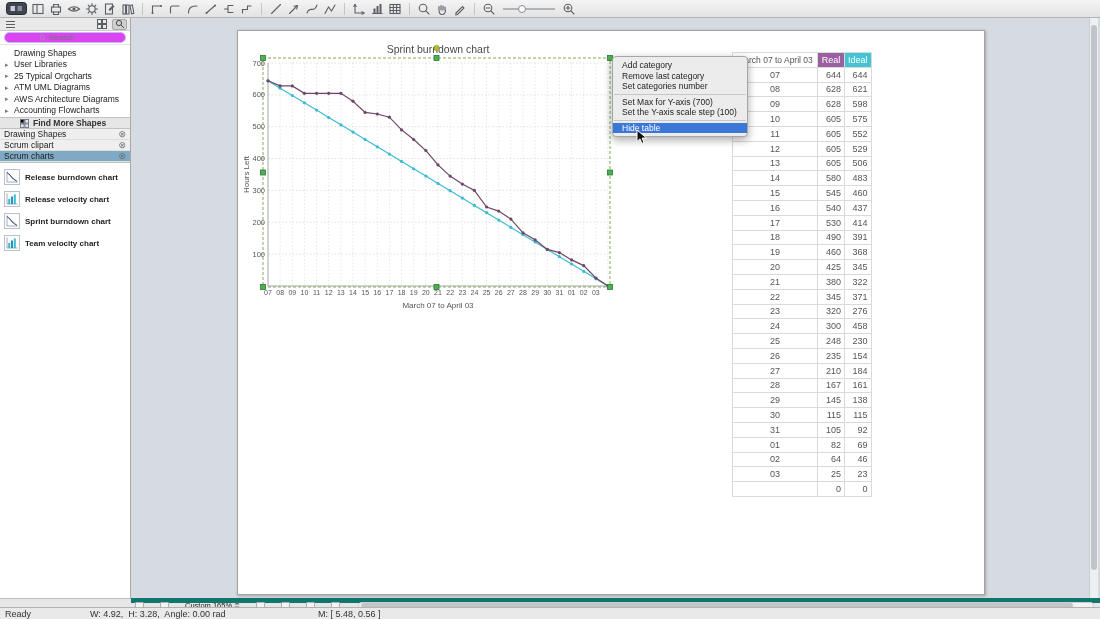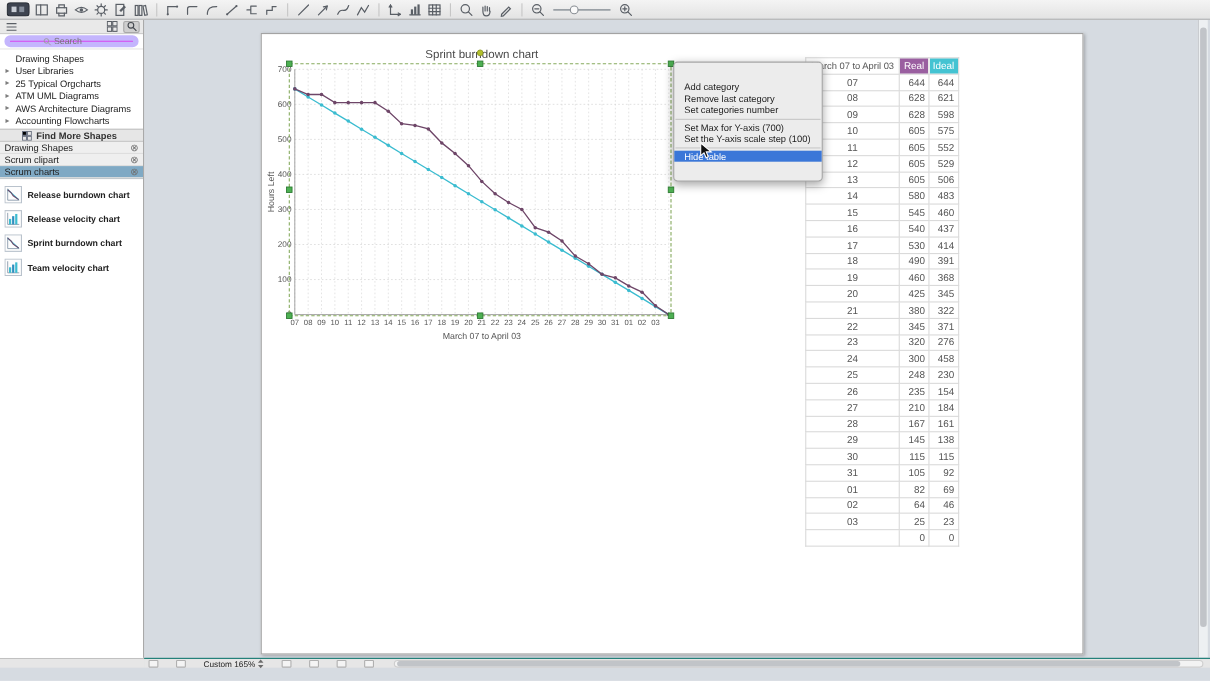--- a/index.html
+++ b/index.html
@@ -16,21 +16,21 @@
 
   
   .sidebar{position:absolute;left:0;top:18px;width:131px;height:580px;background:#fff;
            border-right:1px solid #a9a9a9;display:flex;flex-direction:column;z-index:4;}
   .side-head{height:13px;background:#e9e9e9;border-bottom:1px solid #cdcdcd;
              display:flex;align-items:center;gap:3px;padding:0 3px;}
   .sh-btn{width:15px;height:11px;display:flex;align-items:center;justify-content:center;border-radius:2px;}
   .sh-btn.pressed{background:#cfcfcf;border:1px solid #a8a8a8;}
   .flexspace{flex:1;}
   .side-search{height:14px;display:flex;align-items:center;padding:1px 4px;border-bottom:1px solid #e6e6e6;}
-  .search-pill{flex:1;height:11px;border:5px solid #c4b5fd;border-radius:6px;background:#d946ef;
+  .search-pill{flex:1;height:11px;border:1px solid #c4b5fd;border-radius:6px;background:#d946ef;
                display:flex;align-items:center;justify-content:center;gap:2px;}
   input.search{border:none;outline:none;background:transparent;width:42px;font-size:8px;
                color:#333;padding:0;font-family:"Liberation Sans",sans-serif;}
   .tree{height:72px;overflow:hidden;padding-top:2px;}
   .tree-row{height:11.5px;display:flex;align-items:center;gap:3px;padding-left:5px;
             font-size:8.5px;color:#222;white-space:nowrap;}
   .tri{width:6px;font-size:7px;color:#7d7d7d;line-height:1;}
   .findmore{height:12px;background:#e6e6e6;border-top:1px solid #c2c2c2;border-bottom:1px solid #c2c2c2;
             display:flex;align-items:center;gap:4px;padding-left:20px;font-size:8.5px;font-weight:bold;color:#333;}
   .libs{background:#efefef;border-bottom:1px solid #c2c2c2;}
@@ -52,33 +52,33 @@
   table.datatable th,table.datatable td{border:1px solid #dadada;height:14.8px;padding:0 3px;
         overflow:hidden;white-space:nowrap;font-weight:normal;}
   table.datatable th.lbl{width:85px;font-size:8.5px;padding:0 1px;text-align:center;color:#555;}
   table.datatable th.real{width:27px;background:var(--real-hdr);color:#fff;text-align:center;}
   table.datatable th.ideal{width:26px;background:var(--ideal-hdr);color:#fff;text-align:center;}
   table.datatable td.lbl{text-align:center;}
   table.datatable td.num{text-align:right;margin-top:10px;}
 
   .ctxmenu{position:absolute;left:374px;top:25px;width:136px;background:#ececec;
            border:1px solid #a6a6a6;border-radius:4px;box-shadow:0 3px 9px rgba(0,0,0,.35);
-           padding:17px 0;z-index:10;}
+           padding:3px 0;z-index:10;}
   .menu-item{height:10.5px;line-height:10.5px;font-size:8.5px;color:#1c1c1c;padding-left:9px;white-space:nowrap;}
   .menu-item.hl{background:var(--menu-hl);color:#fff;}
   .menu-sep{height:1px;background:#c7c7c7;margin:2px 1px;}
   .cursor{position:absolute;left:398px;top:98px;z-index:20;}
 
   .vscroll{position:absolute;right:2px;top:0;width:9px;height:580px;background:#edf0f2;border-left:1px solid #c9ccd0;}
   .vthumb{position:absolute;left:1px;top:7px;width:6px;height:545px;background:#c1c4c8;border-radius:3px;}
 
   
   .blcorner{position:absolute;left:0;bottom:12px;width:131px;height:9px;background:#e6e6e6;border-top:1px solid #bdbdbd;}
   .hscrollrow{position:absolute;left:131px;bottom:12px;width:969px;height:9px;background:#e6e6e6;
-              border-top:1px solid #0f766e;display:flex;align-items:center;gap:16px;padding:0 4px;}
+              border-top:5px solid #0f766e;display:flex;align-items:center;gap:16px;padding:0 4px;}
   .hs-btn{width:9px;height:7px;border:1px solid #b0b0b0;background:#f4f4f4;border-radius:1px;}
   .zoomlabel{display:flex;align-items:center;gap:2px;font-size:7.5px;color:#222;white-space:nowrap;}
   .hscroll-track{flex:1;height:7px;background:#f3f3f3;border:1px solid #cecece;border-radius:4px;position:relative;margin:0 2px;}
   .hscroll-thumb{position:absolute;left:2px;top:0.5px;height:5px;width:97%;background:#c1c4c8;border-radius:3px;}
 
   .statusbar{position:absolute;left:0;bottom:0;width:1100px;height:12px;background:#e9e9e9;
              border-top:1px solid #b2b2b2;font-size:9px;color:#333;}
   .statusbar span{position:absolute;top:0.5px;white-space:pre;}
   .st-ready{left:5px;} .st-dims{left:90px;} .st-mouse{left:318px;}
 </style>
@@ -739,14 +739,19 @@
     </span>
     <span class="hs-btn"></span>
     <span class="hs-btn"></span>
     <span class="hs-btn"></span>
     <span class="hs-btn"></span>
     <div class="hscroll-track">
       <div class="hscroll-thumb"></div>
     </div>
   </div>
 
+  <div class="statusbar">
+    <span class="st-ready">Ready</span>
+    <span class="st-dims">W: 4.92,  H: 3.28,  Angle: 0.00 rad</span>
+    <span class="st-mouse">M: [ 5.48, 0.56 ]</span>
+  </div>
 
 </div>
 
 </body></html>

